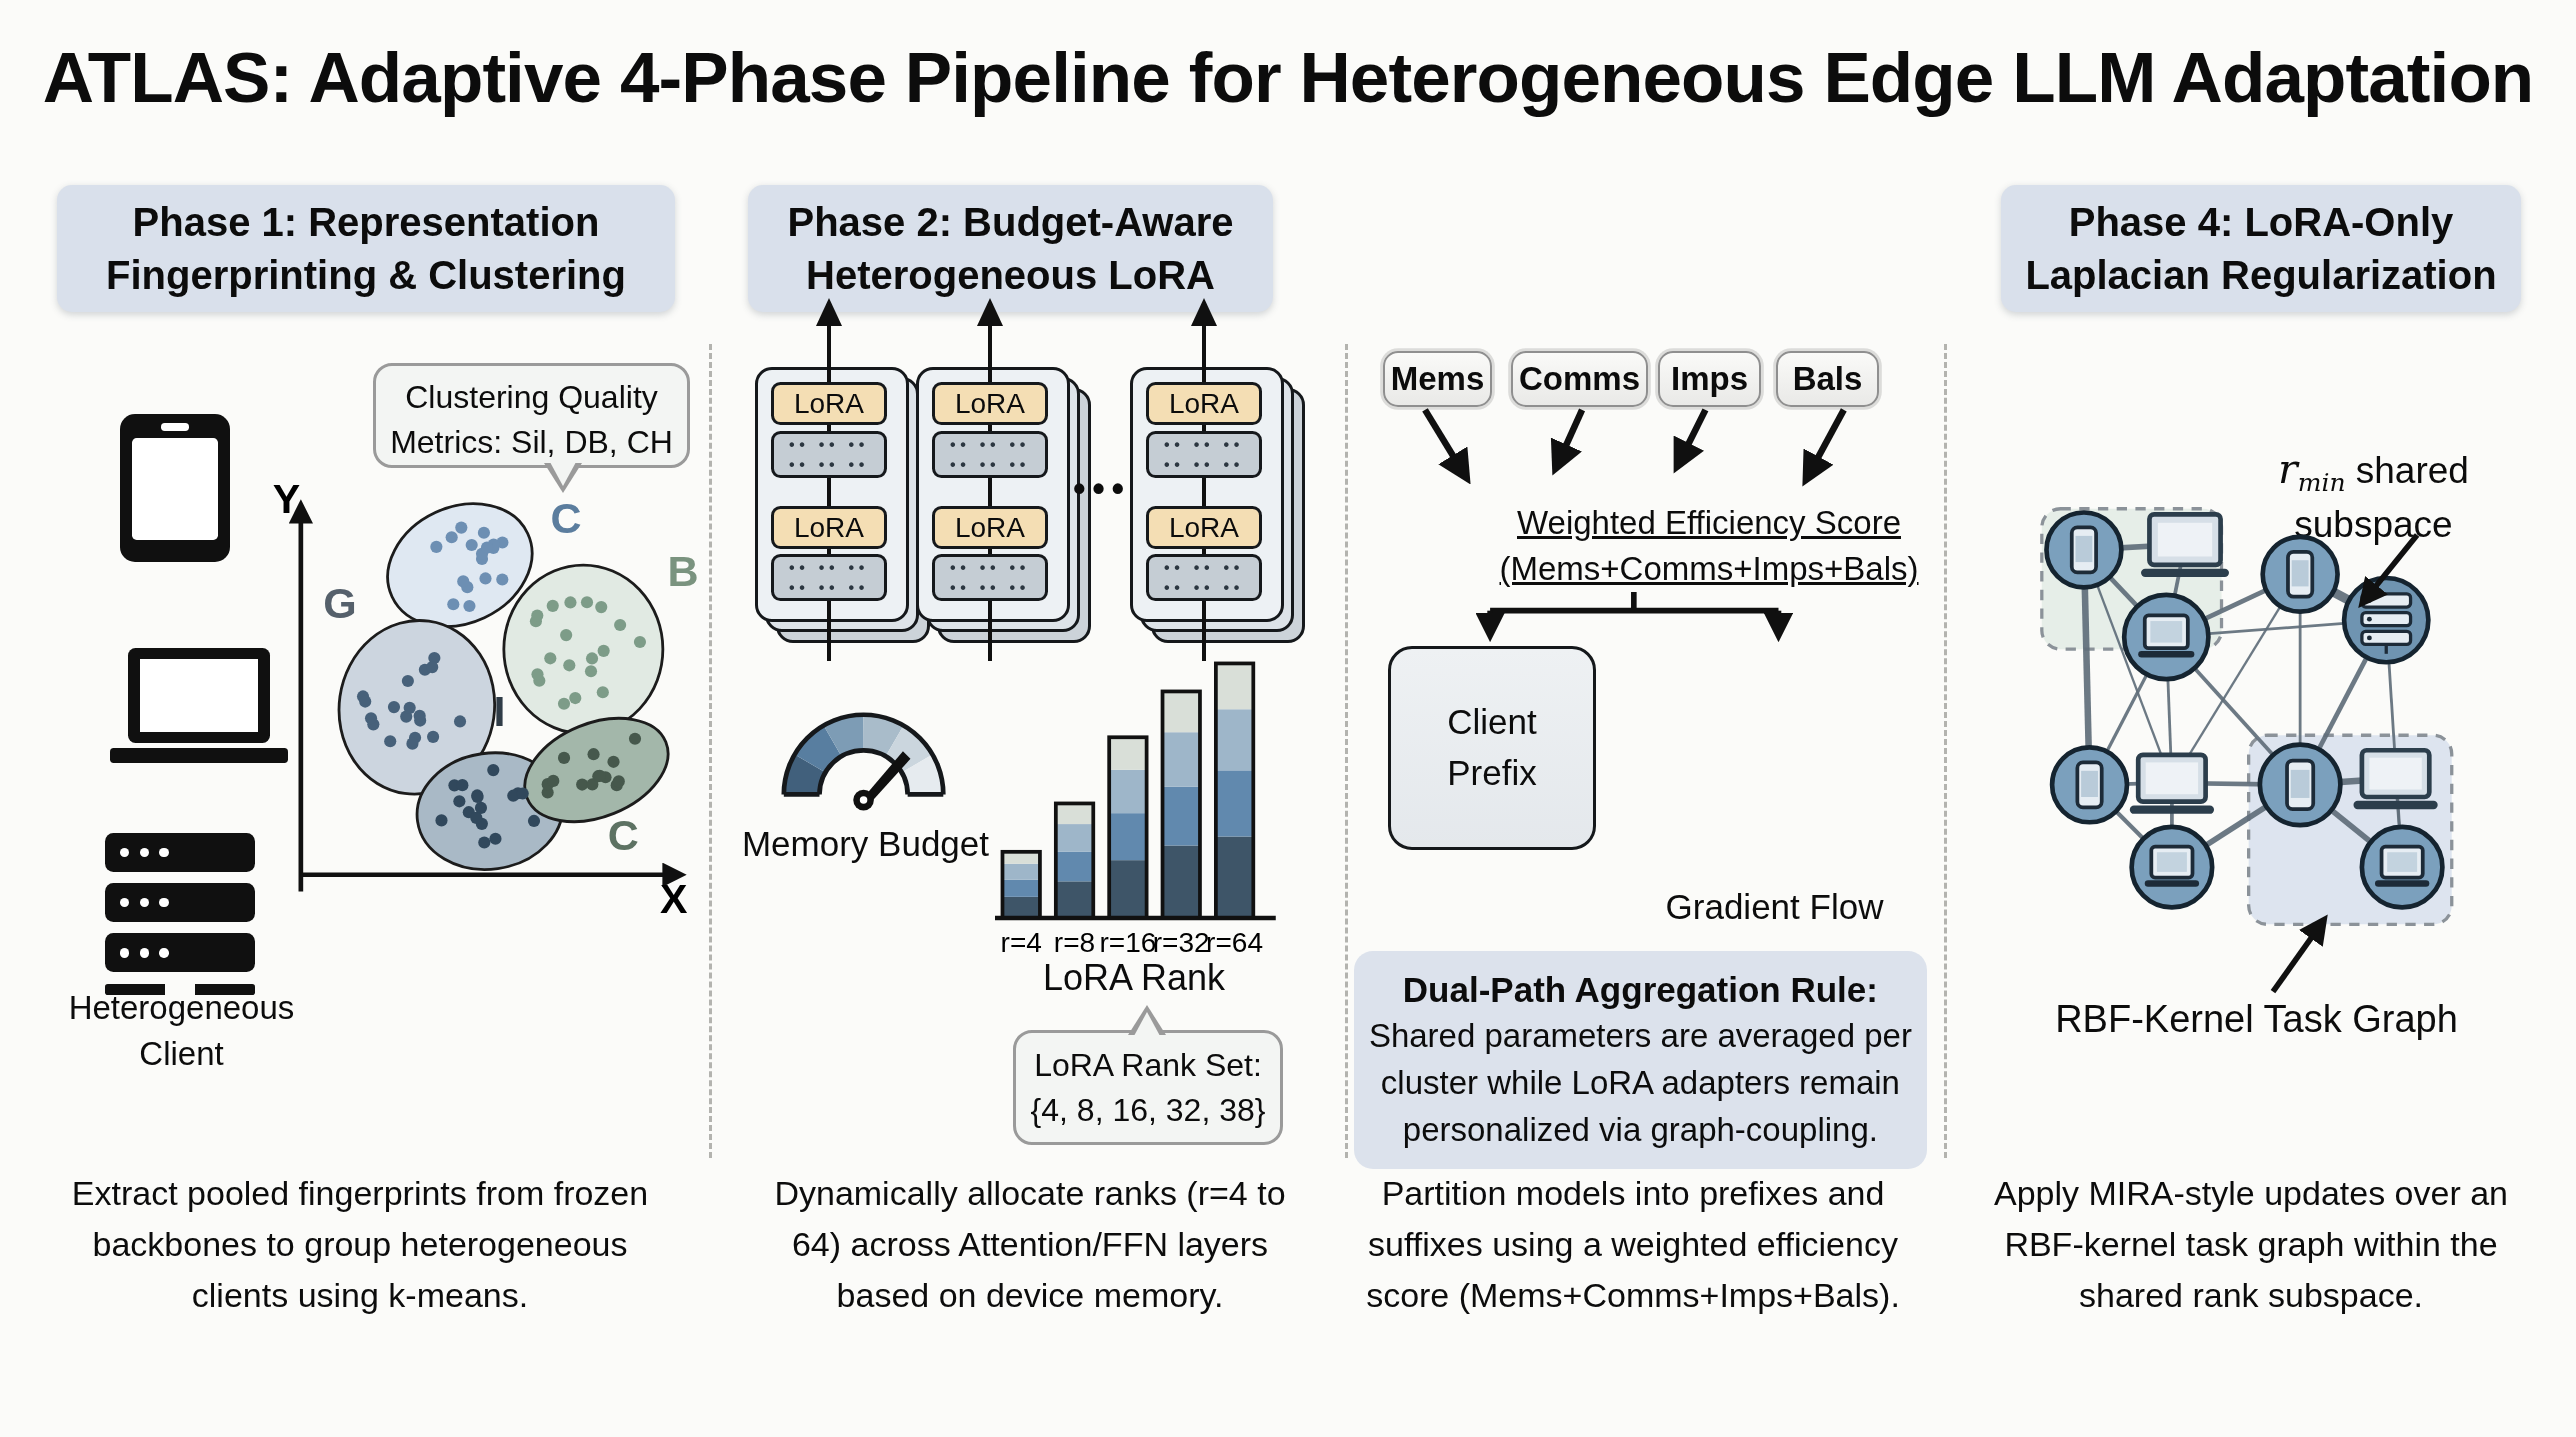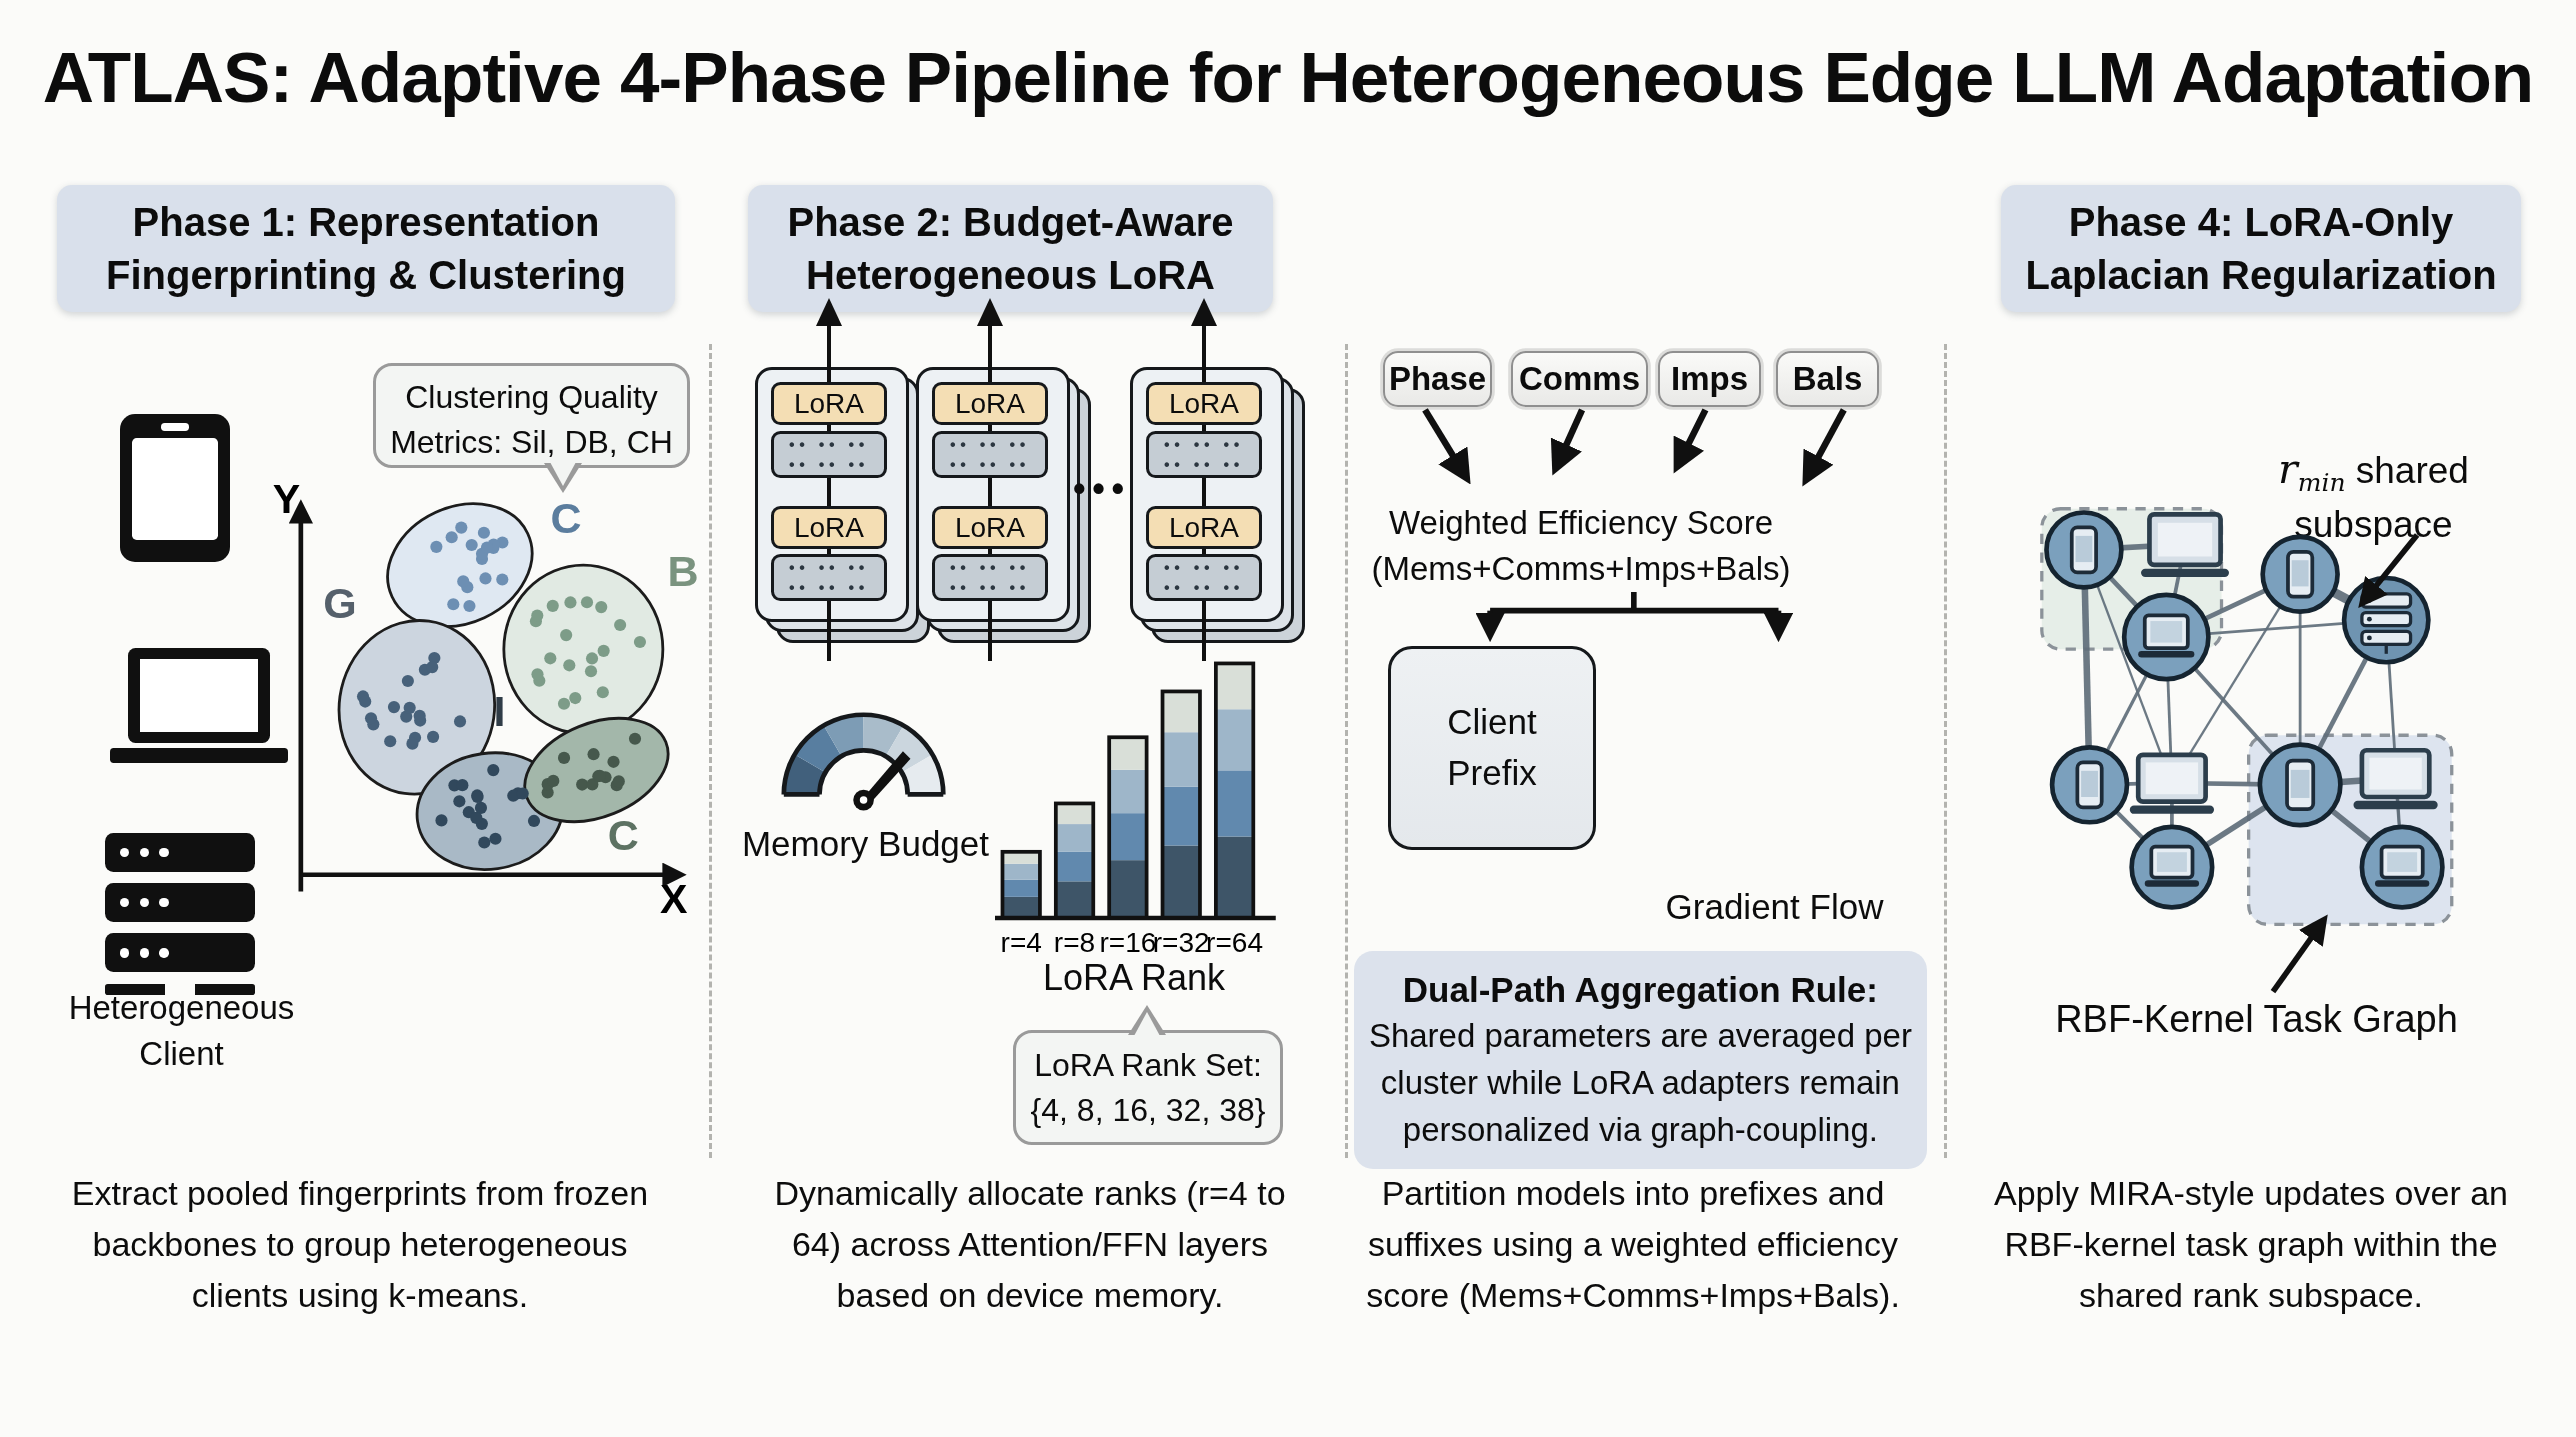--- a/index.html
+++ b/index.html
@@ -358,35 +358,35 @@
       <line x1="0" y1="283" x2="300" y2="283" stroke="#111" stroke-width="5"></line>
     </svg>
   <div class="abs rank-label" style="left:989px;top:957px;width:290px;">LoRA Rank</div>
 
   <div class="abs callout ml" style="left:1013px;top:1030px;width:264px;height:109px;">
     <span class="ml">LoRA Rank Set:
 {4, 8, 16, 32, 38}</span>
     <span class="tail-up"></span><span class="tail-up-inner"></span>
   </div>
 
-  <div class="abs pill" style="left:1383px;top:351px;width:105px;height:52px;">Phase</div>
+  <div class="abs pill" style="left:1383px;top:351px;width:105px;height:52px;">Mems</div>
   <div class="abs pill" style="left:1511px;top:351px;width:133px;height:52px;">Comms</div>
   <div class="abs pill" style="left:1658px;top:351px;width:99px;height:52px;">Imps</div>
   <div class="abs pill" style="left:1776px;top:351px;width:99px;height:52px;">Bals</div>
 
   <svg class="abs" style="left:1348px;top:408px;" width="599" height="86" viewBox="0 0 640 92">
     <g stroke="#101010" stroke-width="7" fill="none">
       <line x1="82" y1="2" x2="126" y2="74" marker-end="url(#ah)"></line>
       <line x1="250" y1="2" x2="222" y2="64" marker-end="url(#ah)"></line>
       <line x1="382" y1="2" x2="352" y2="62" marker-end="url(#ah)"></line>
       <line x1="530" y1="2" x2="490" y2="76" marker-end="url(#ah)"></line>
     </g>
   </svg>
 
-  <div class="abs score ml" style="left:1300px;top:500px;width:562px;">Weighted Efficiency Score
+  <div class="abs score ml" style="left:1428px;top:500px;width:562px;text-decoration:underline;">Weighted Efficiency Score
 (Mems+Comms+Imps+Bals)</div>
 
   <svg class="abs" style="left:1456px;top:592px;" width="365" height="56" viewBox="0 0 390 60">
     <g stroke="#101010" stroke-width="6" fill="none">
       <path d="M190,0 V20 M36,20 H345"></path>
       <line x1="36" y1="20" x2="36" y2="46" marker-end="url(#ah)"></line>
       <line x1="345" y1="20" x2="345" y2="46" marker-end="url(#ah)"></line>
     </g>
   </svg>
 

